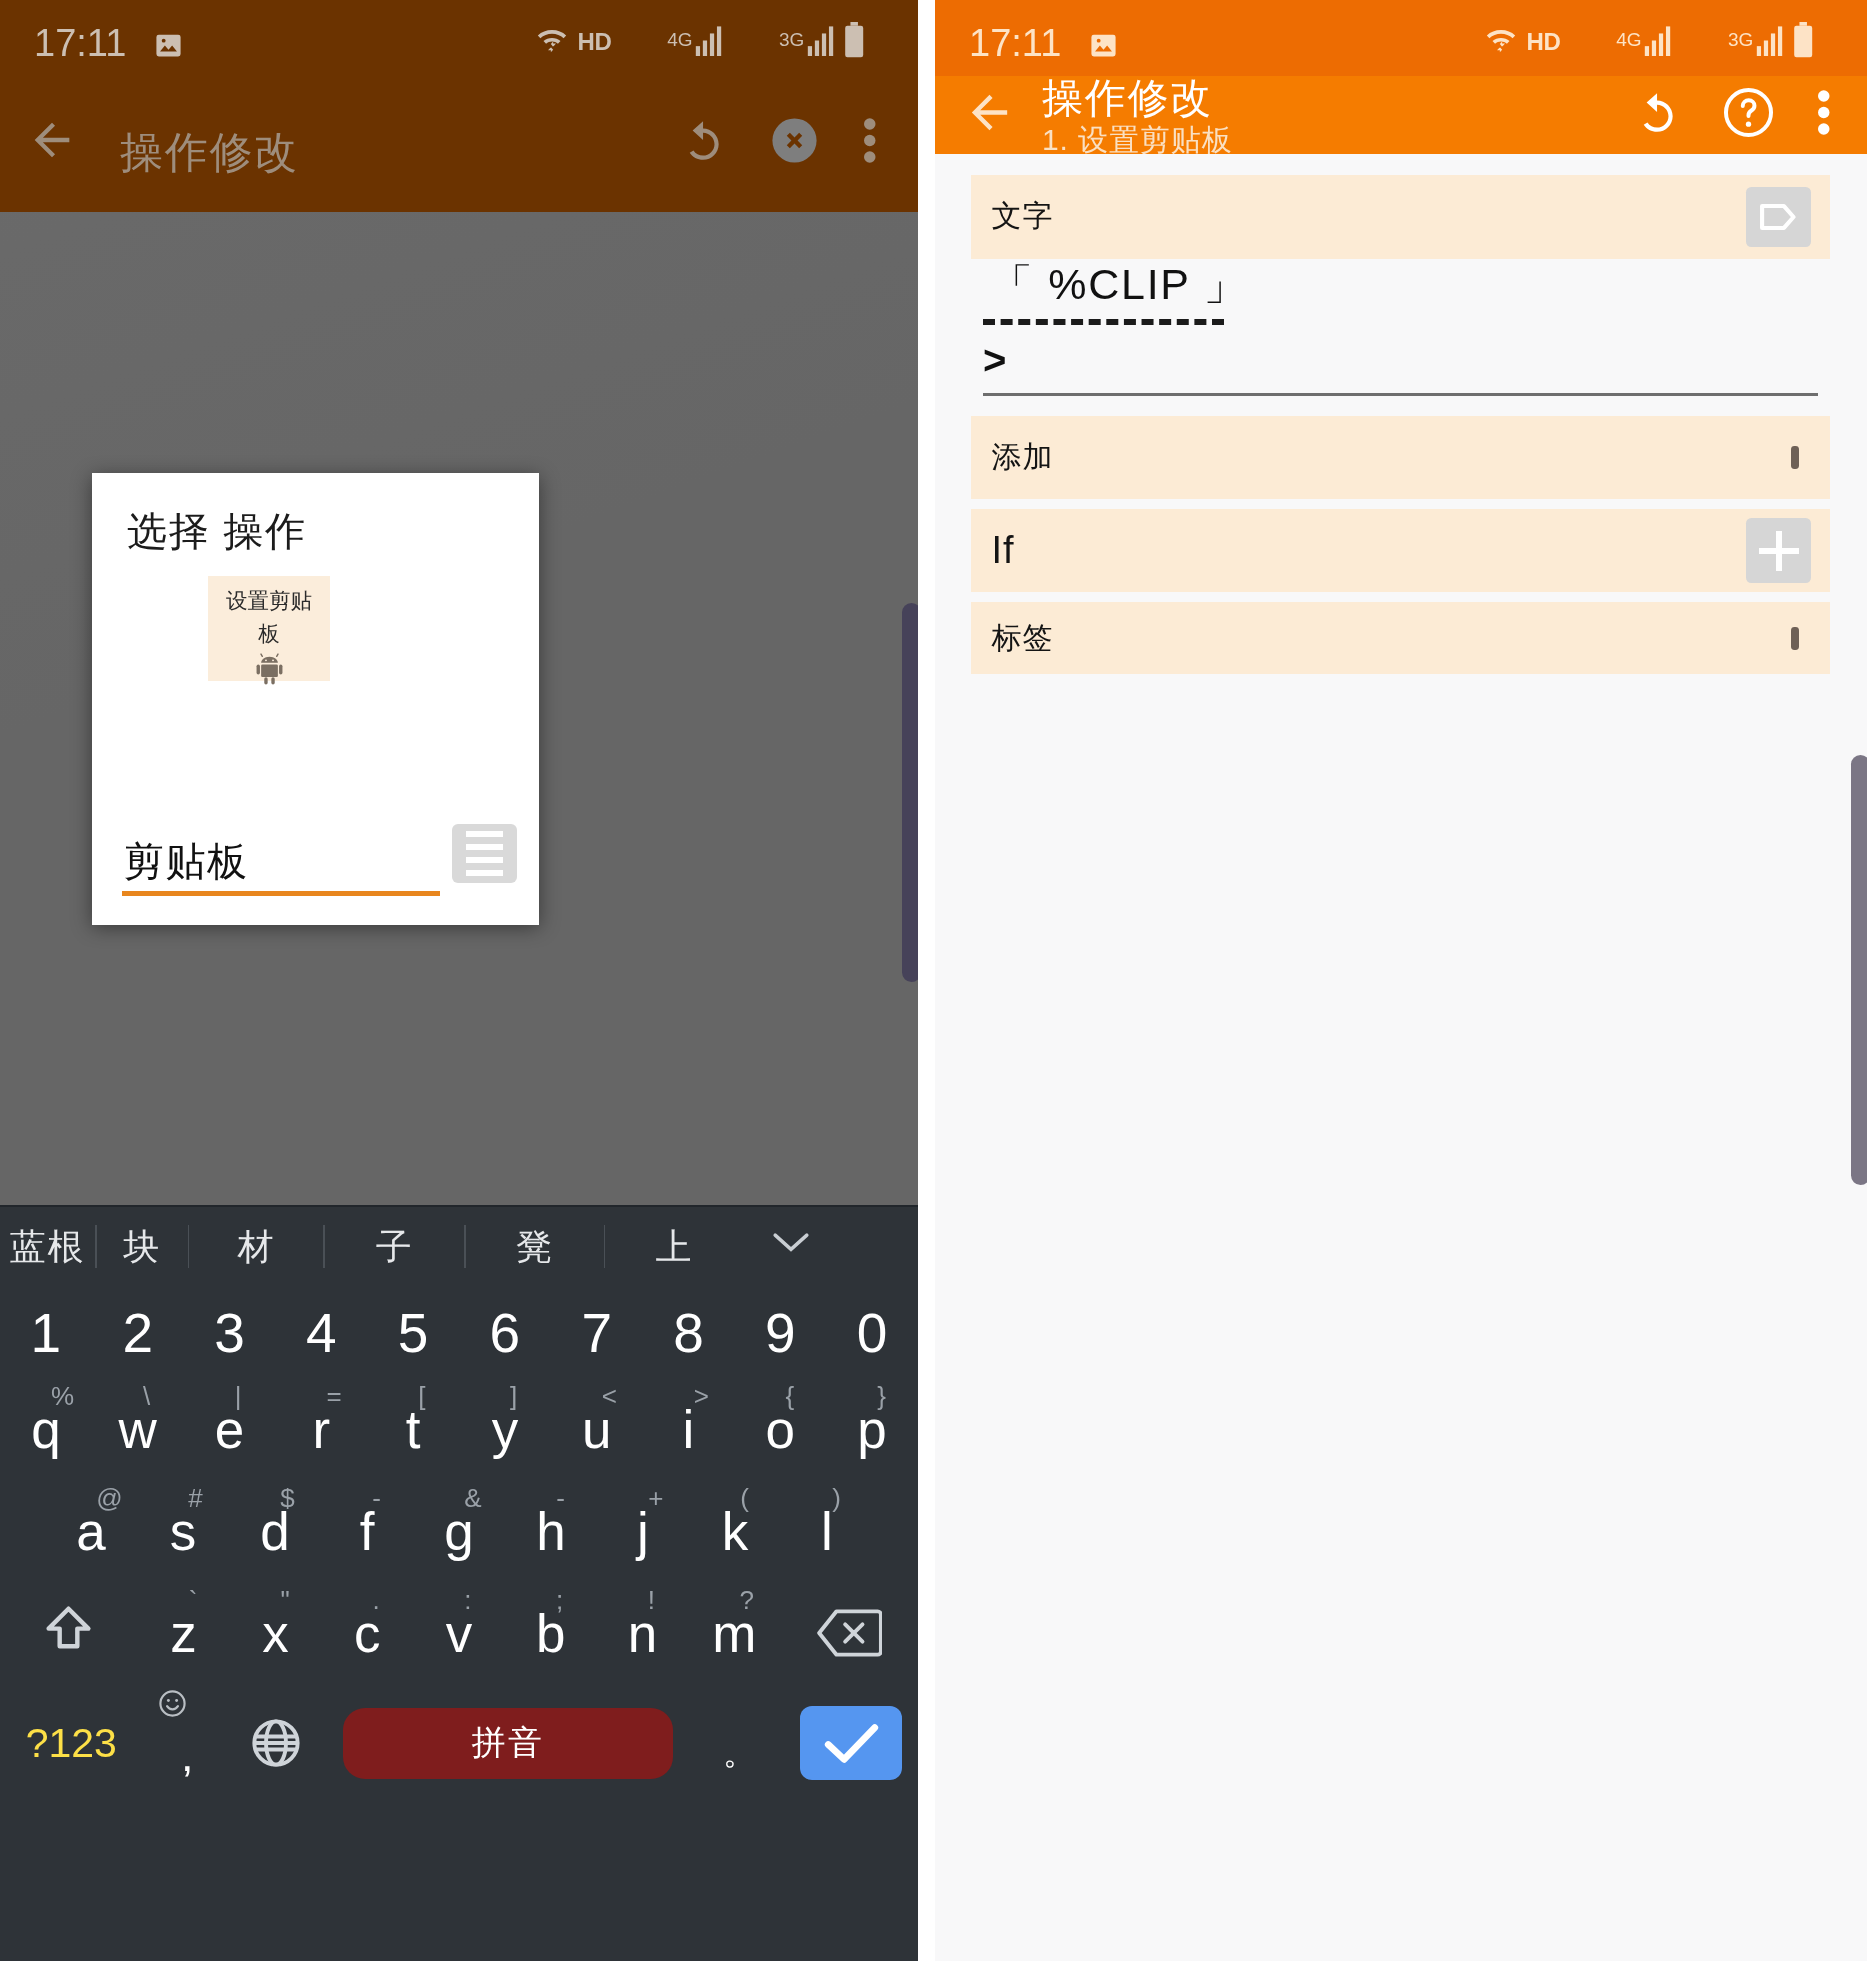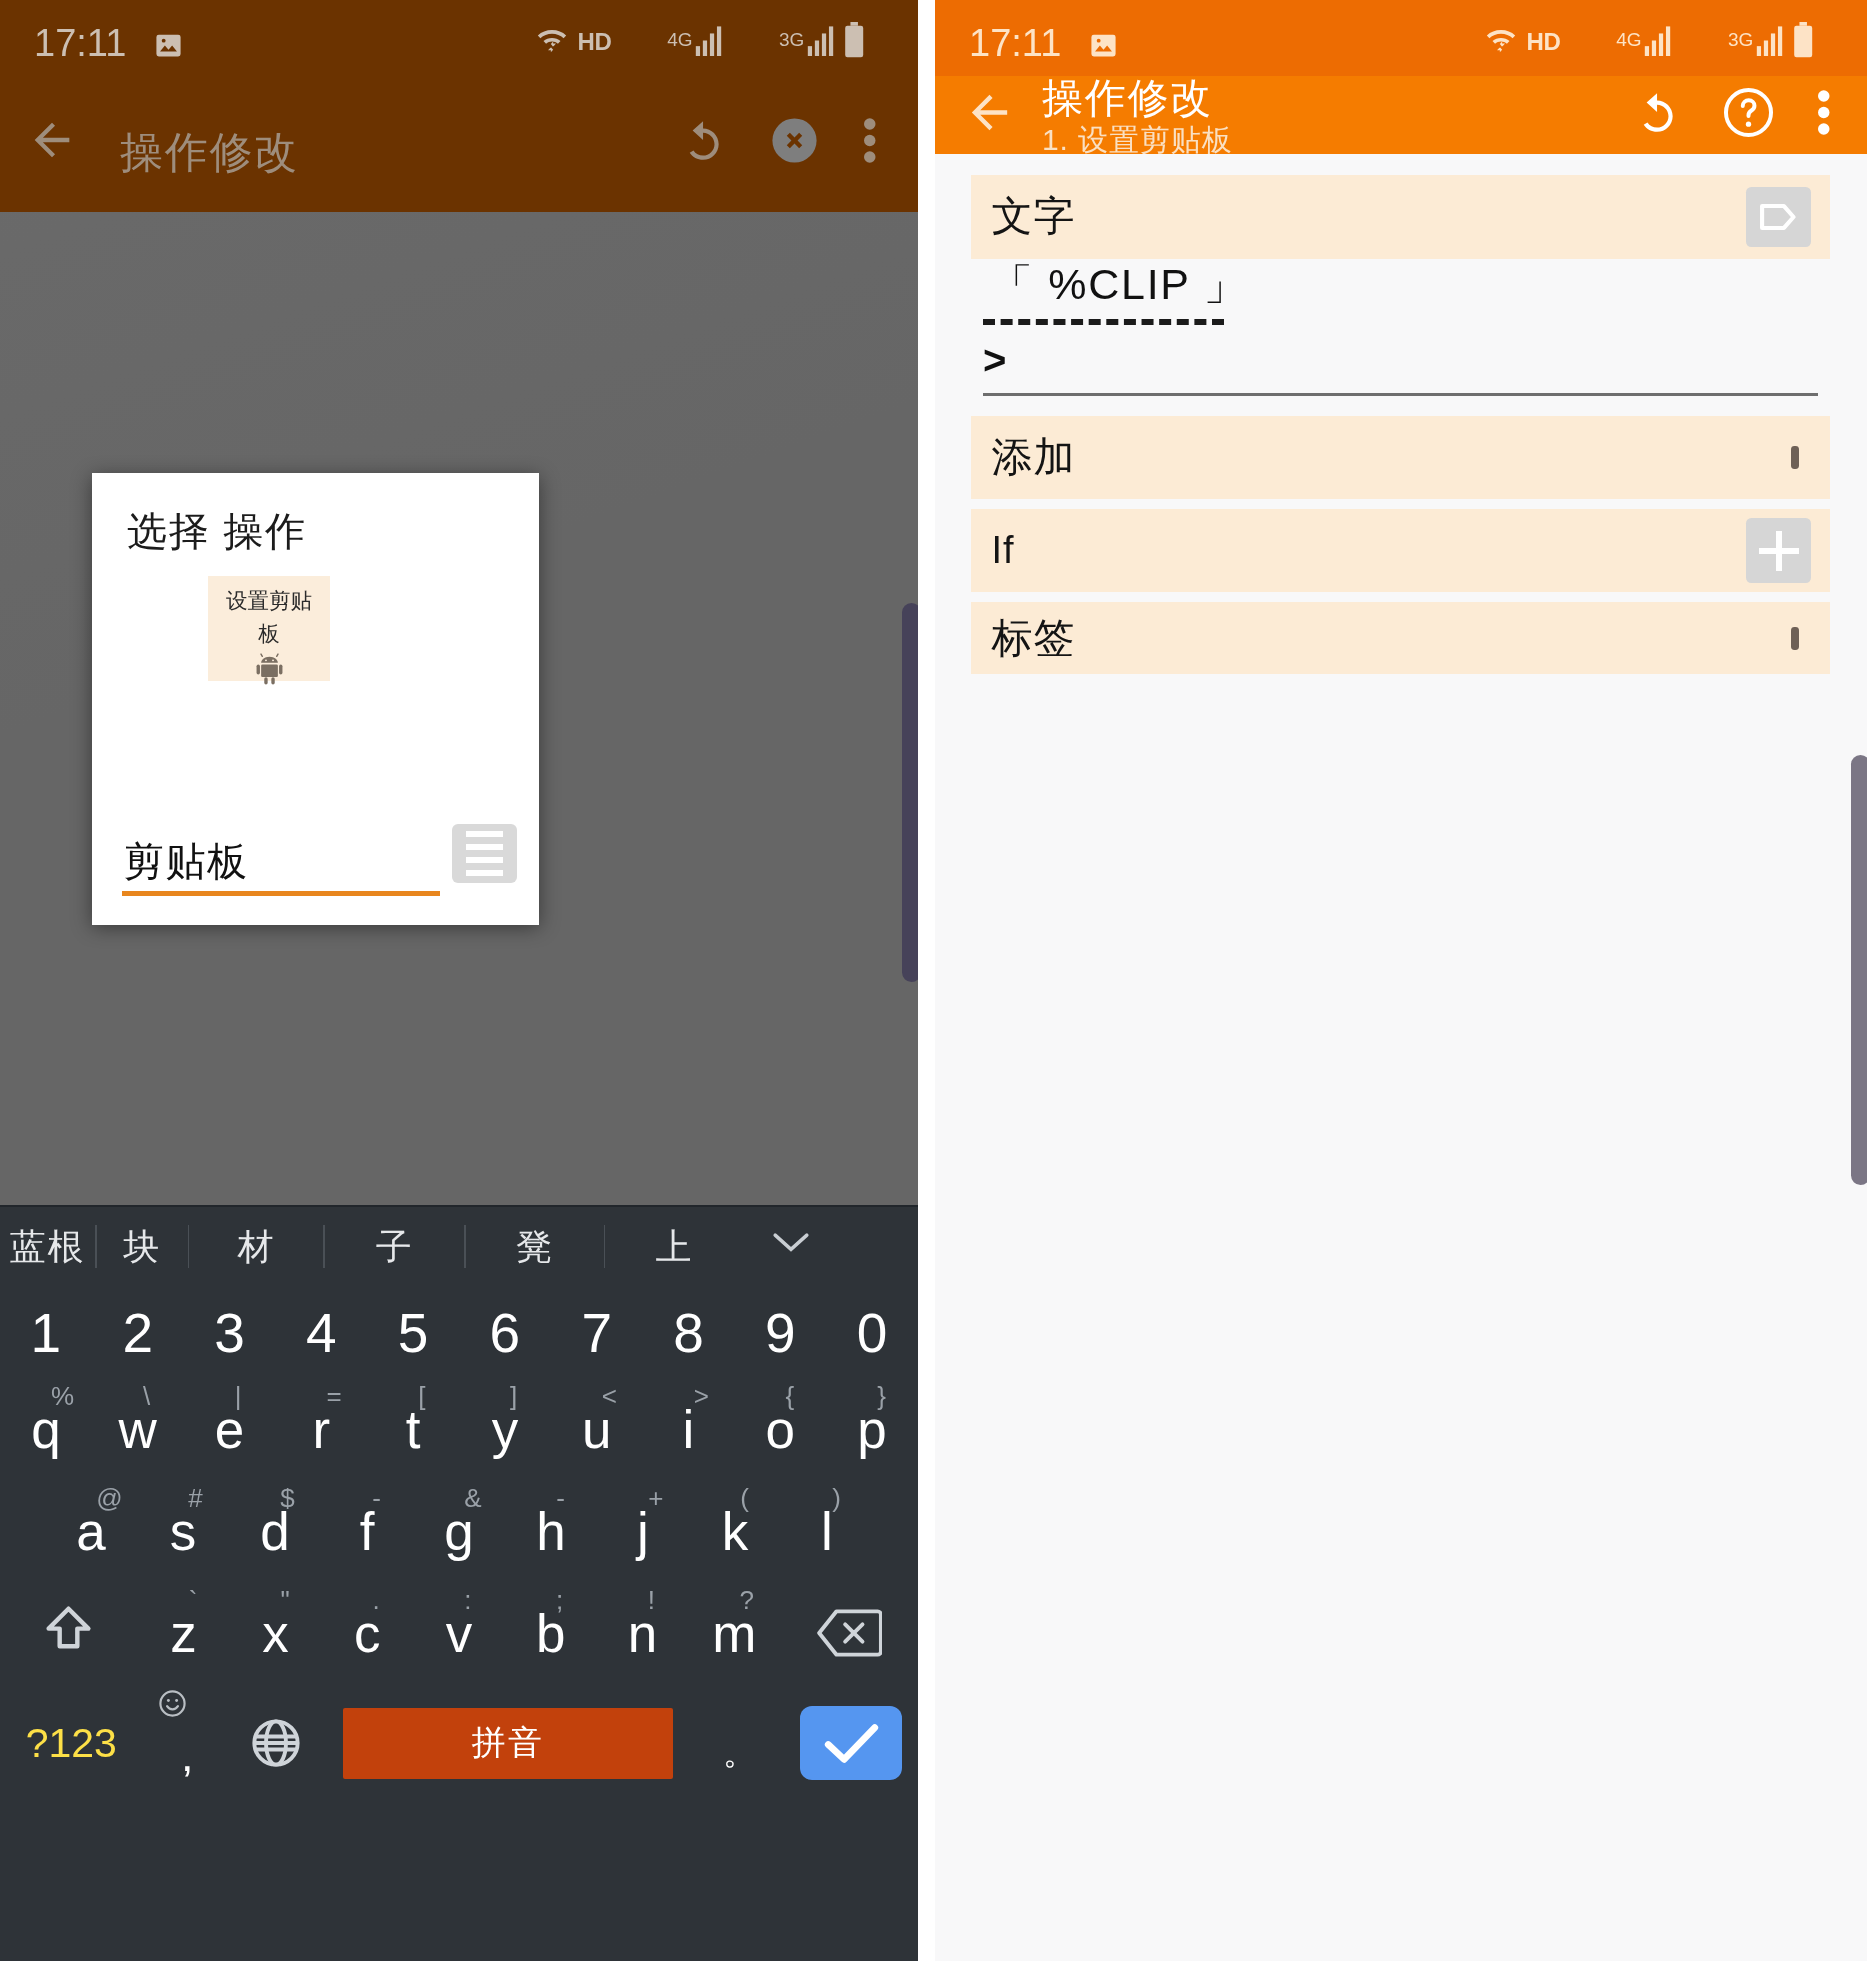--- a/index.html
+++ b/index.html
@@ -105,21 +105,21 @@
   }
   .r-actions { position:absolute; right:36px; top:84px; display:flex; align-items:center; gap:41px; }
 
   .r-content { position:absolute; left:0; top:154px; width:100%; bottom:0; background:#f8f8f9; }
 
   .field-row {
     position:absolute; left:36px; width:859px; background:#fcebd5;
     display:flex; align-items:center;
   }
   .field-label {
-    font-size:41px; color:#141414; letter-spacing:0.9px; padding-left:20.6px;
+    font-size:30px; color:#141414; letter-spacing:0.9px; padding-left:20.6px;
   }
   .field-label.latin { font-size:38px; }
   .field-ctrl { position:absolute; right:19px; }
 
   .tag-btn {
     width:65px; height:60px; background:#d6d6d6; border-radius:5.2px;
     display:flex; align-items:center; justify-content:center;
   }
   .plus-btn {
     width:65px; height:65px; background:#d6d6d6; border-radius:5.2px;
@@ -181,21 +181,21 @@
   .row-a { top:191px; height:102px; }
   .row-z { top:293px; height:102px; }
   .row-b { top:397px; height:114px; }
 
   .key-shift, .key-del { flex:1.5 1 0; }
   .key-sym { flex:1.6 1 0; color:#b9bec3; font-size:41px; }
   .key-comma { flex:1 1 0; }
   .key-globe { flex:1 1 0; }
   .key-space { flex:4.2 1 0; }
   .space-inner {
-    width:88%; height:71px; background:#c2410c; border-radius:2px;
+    width:88%; height:71px; background:#7f1d1d; border-radius:22px;
     display:flex; align-items:center; justify-content:center; color:#fff; font-size:34px; letter-spacing:2.6px;
   }
   .key-period { flex:1 1 0; font-size:34px; }
   .key-enter { flex:1.5 1 0; }
   .enter-inner {
     width:76%; height:74px; background:#5596f0; border-radius:12px;
     display:flex; align-items:center; justify-content:center;
   }
   .sup-left { position:absolute; top:3.4px; left:50%; margin-left:-29px; font-size:26px; color:#9aa1a8; }
 </style>

